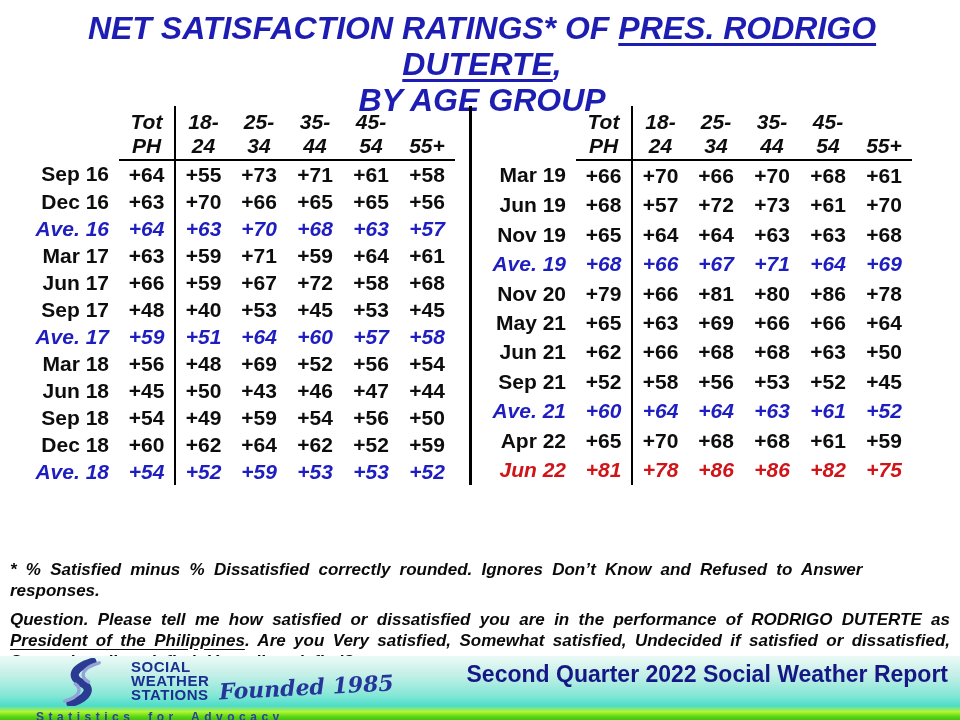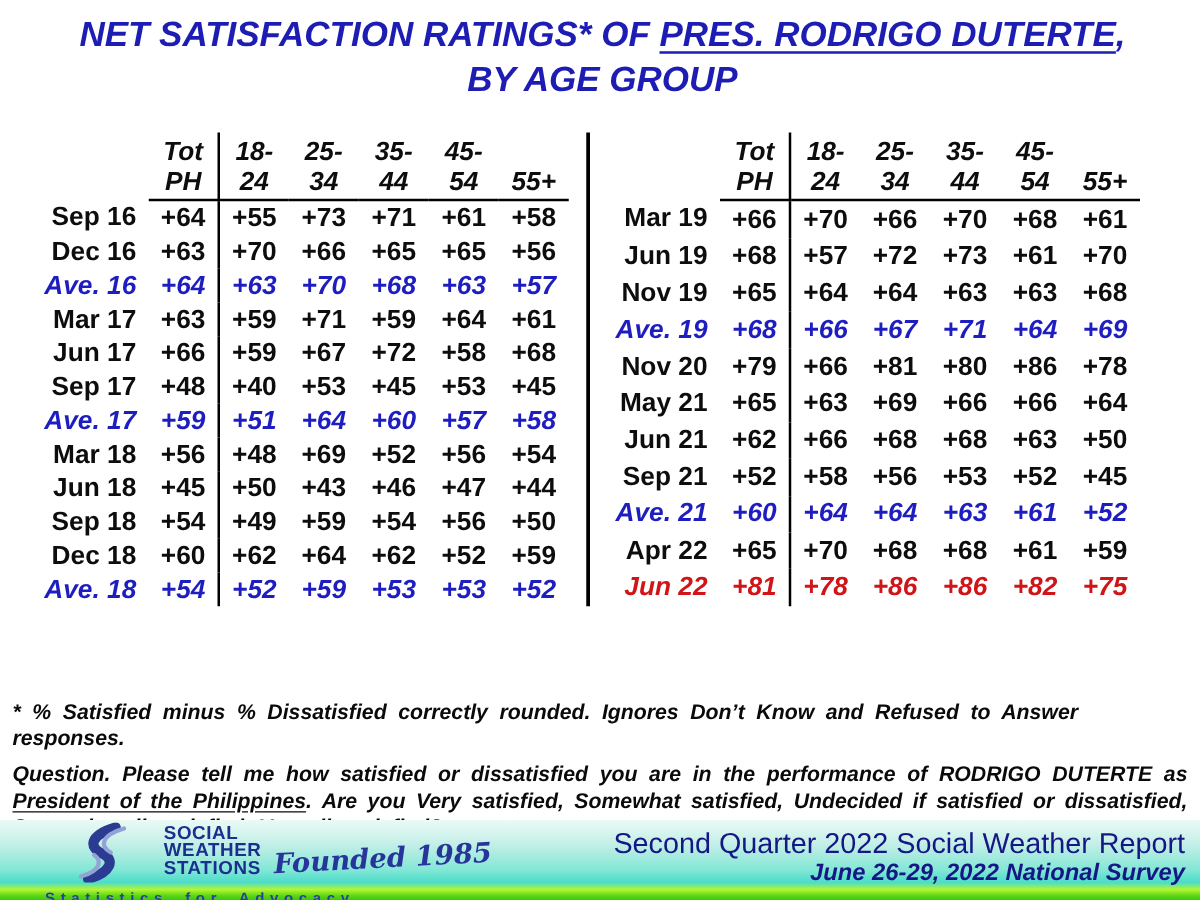--- a/index.html
+++ b/index.html
@@ -6,21 +6,21 @@
   body { font-family: "Liberation Sans", sans-serif; }
   .slide {
     position: relative; width: 960px; height: 720px;
     background: #ffffff; overflow: hidden;
   }
 
   
   .title {
     position: absolute; top: 10px; left: 4px; right: 0;
     text-align: center; color: #1d1db4;
-    font-size: 28px; font-weight: bold; font-style: italic;
+    font-size: 32px; font-weight: bold; font-style: italic;
     line-height: 36px; letter-spacing: 0px;
   }
   .title .u { text-decoration: underline; text-underline-offset: 4px; }
 
   
   .tables {
     position: absolute; top: 106px; left: 0; right: 0;
     display: flex; align-items: stretch; padding-left: 29px;
   }
   table.ratings { border-collapse: collapse; table-layout: fixed; }
@@ -76,21 +76,21 @@
     transform: rotate(-3deg); white-space: nowrap;
   }
   .tagline {
     margin-top: 0px; color: #2b3f9e; font-weight: bold; font-size: 12px;
     letter-spacing: 4.5px; word-spacing: 6px; white-space: nowrap;
   }
   .footer-right {
     position: absolute; right: 12px; top: 5px; text-align: right;
     color: #161685;
   }
-  .report-title { font-size: 23px; font-weight: normal; line-height: 26px; }
+  .report-title { font-size: 23px; font-weight: bold; line-height: 26px; }
   .survey-date { font-size: 19px; font-weight: bold; font-style: italic; line-height: 23px; }
 </style>
 </head>
 <body>
 
 <div class="slide">
 
   <div class="title">
     <div><span>NET SATISFACTION RATINGS* OF </span><span class="u">PRES. RODRIGO DUTERTE</span><span>,</span></div>
     <div>BY AGE GROUP</div>
@@ -376,17 +376,16 @@
           <div>SOCIAL</div>
           <div>WEATHER</div>
           <div>STATIONS</div>
         </div>
         <div class="founded">Founded 1985</div>
       </div>
       <div class="tagline">Statistics for Advocacy</div>
     </div>
     <div class="footer-right">
       <div class="report-title">Second Quarter 2022 Social Weather Report</div>
-      <div class="survey-date">June 26-29, 2022 National Survey</div>
     </div>
   </div>
 
 </div>
 
 </body></html>

